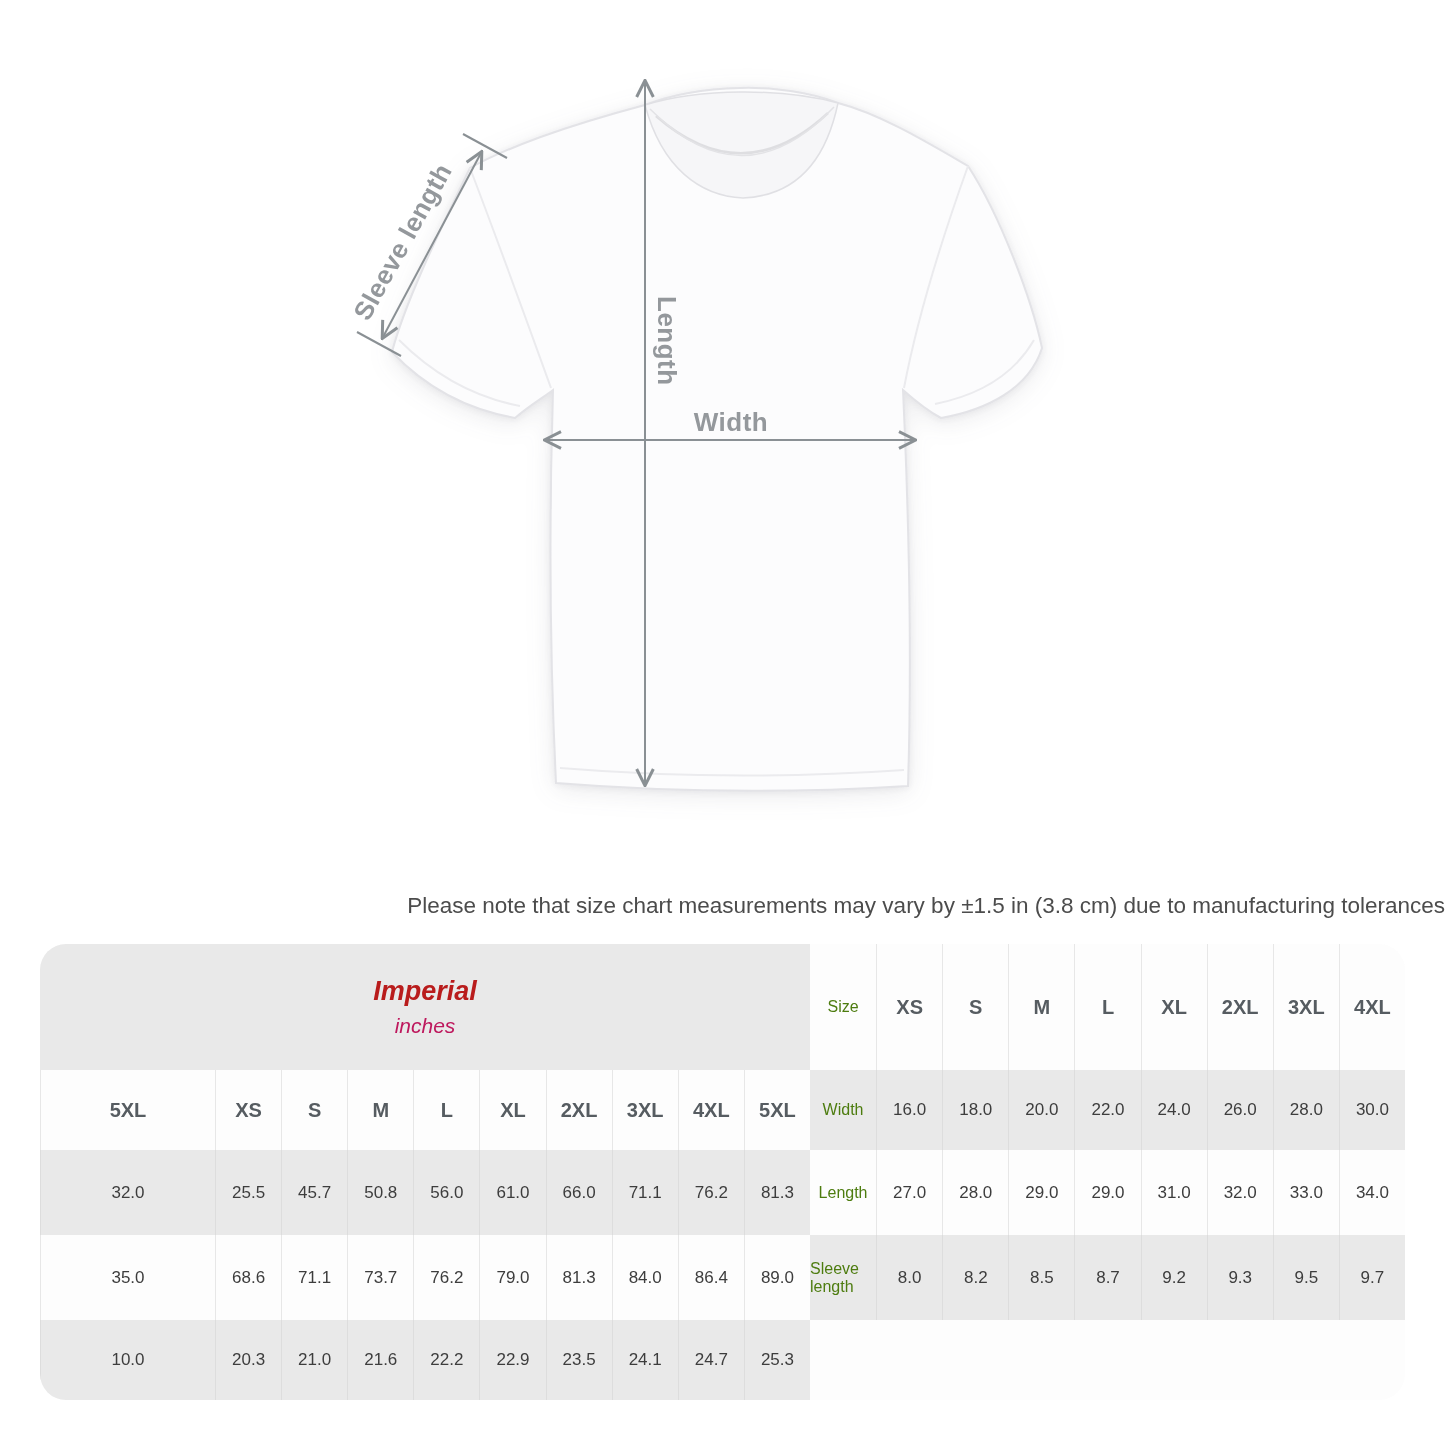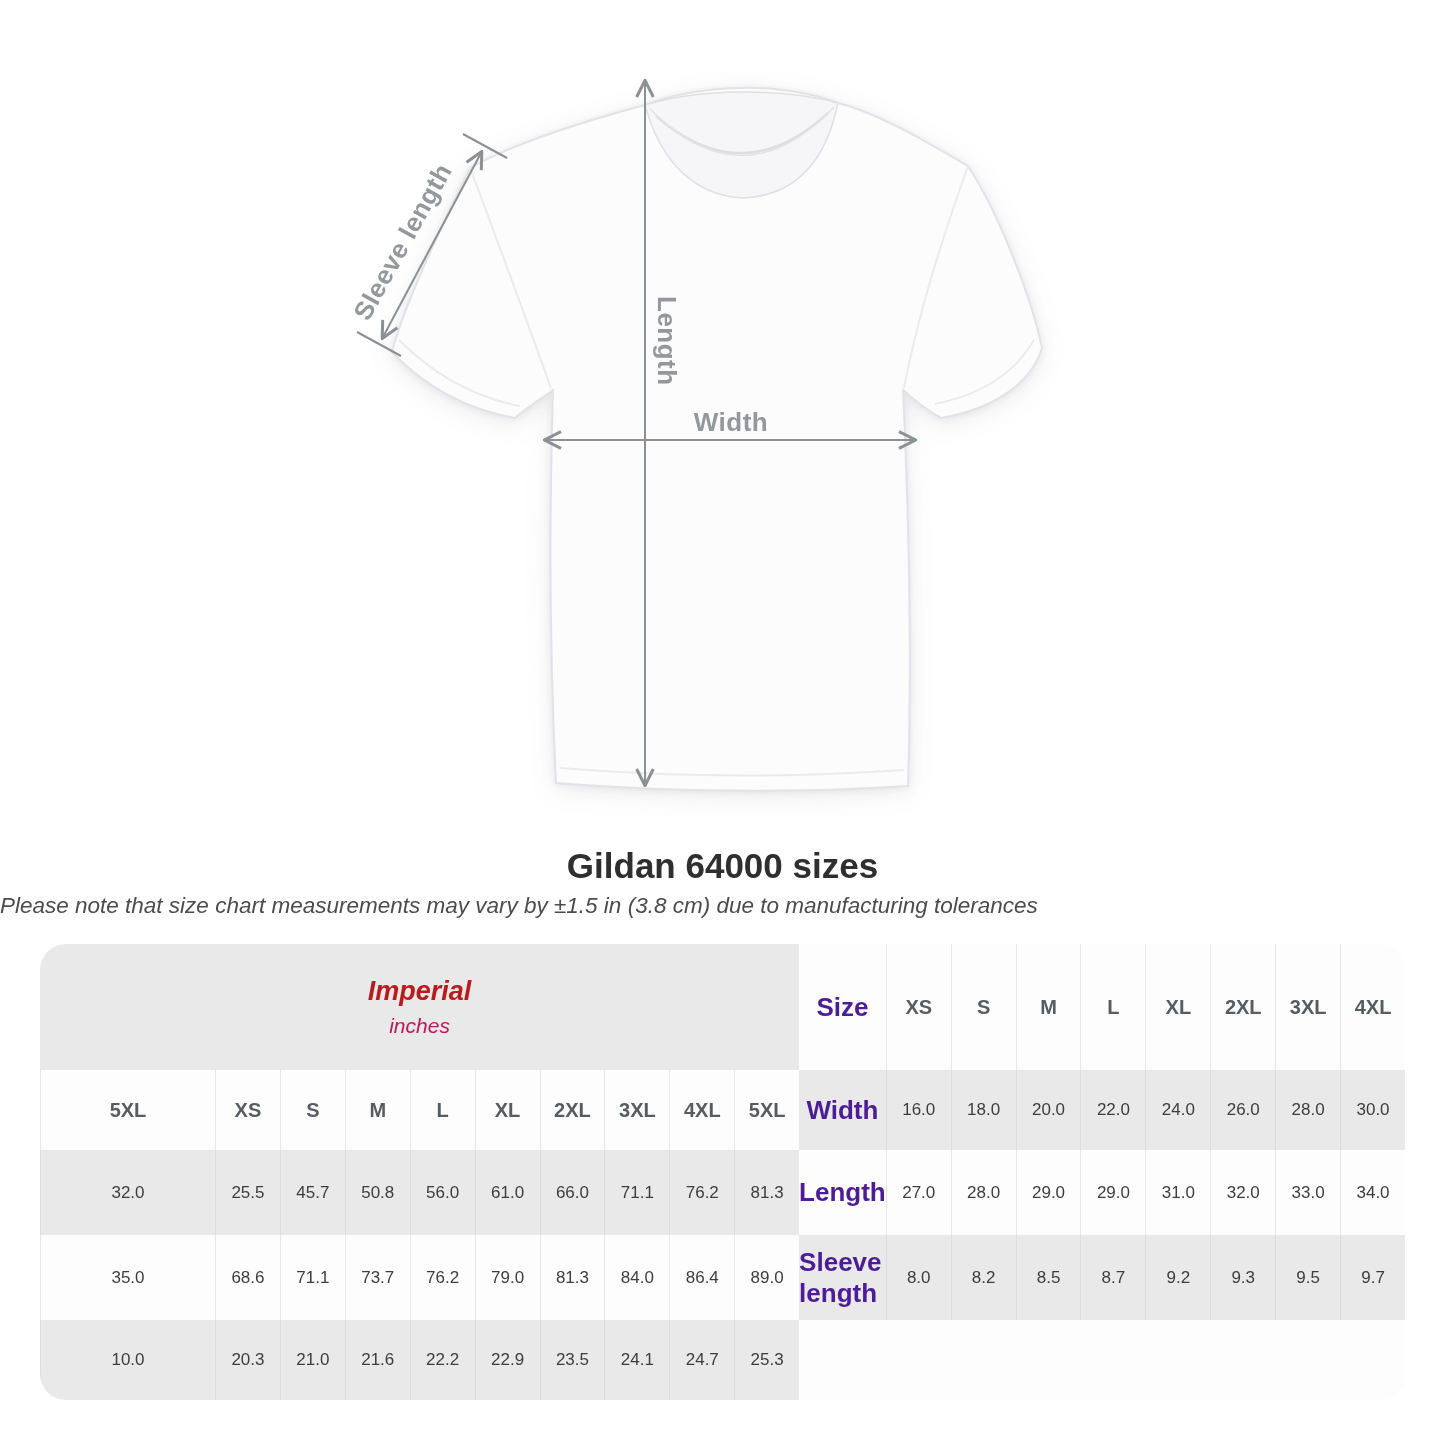--- a/index.html
+++ b/index.html
@@ -16,41 +16,41 @@
   .stitch { fill:none; stroke:#e3e3e6; stroke-width:1.5; }
   .dim { stroke:#8a9094; stroke-width:2; fill:none; }
   .fig-label { position:absolute; color:#94989c; font-weight:700; font-size:26px; letter-spacing:.5px; }
   .lbl-width  { left:731px; top:407px; transform:translateX(-50%); }
   .lbl-length { left:651px; top:296px; writing-mode:vertical-rl; }
   .lbl-sleeve { left:403px; top:242px; transform:translate(-50%,-50%) rotate(-61deg); white-space:nowrap; }
 
   
   .title { position:absolute; top:846px; left:0; width:100%; text-align:center;
            font-size:35px; font-weight:700; color:#2f2f2f; }
-  .subtitle { position:absolute; top:893px; left:0; width:100%; text-align:left;
-              font-style:italic; font-size:22.5px; color:#4c4c4c; }
+  .subtitle { position:absolute; top:893px; left:0; width:100%; text-align:right;
+              font-size:22.5px; color:#4c4c4c; }
 
   
   .size-table { position:absolute; top:944px; left:40px; width:1365px; height:456px;
                 display:grid; grid-template-columns:175px repeat(18, 1fr);
                 grid-template-rows:126px 80px 85px 85px 80px;
                 border-radius:26px; overflow:hidden; background:#fdfdfd; }
   .c { display:flex; align-items:center; justify-content:center; }
   .w { background:#fdfdfd; }
   .g { background:#e9e9e9; }
   .sep  { border-left:1px solid rgba(0,0,0,0.085); }
   .sepg { border-left:1px solid rgba(0,0,0,0.05); }
   .ghead { grid-row:1; background:#e9e9e9; display:flex; flex-direction:column;
            align-items:center; justify-content:center; gap:7px; }
   .head-imperial { grid-column:1 / 11; }
   .head-metric   { grid-column:11 / 20; border-left:1px solid rgba(0,0,0,0.04); }
   .group-name { font-style:italic; font-weight:700; font-size:27px; color:#b91c1c; }
   .group-unit { font-style:italic; font-size:21px; color:#be185d; }
   .size-head { font-weight:700; font-size:20px; color:#565c61;text-align:right; }
-  .row-label { font-weight:700; font-size:26px; color:#4c1d95; }
+  .row-label { font-weight:400; font-size:16px; color:#4d7c0f; }
   .val { font-size:17px; color:#3d3d3d; }
 </style>
 </head>
 <body>
 
 <div class="page">
 
   <div class="figure">
     <svg width="1445" height="832" viewBox="0 0 1445 832">
       <defs>
@@ -93,21 +93,20 @@
       <line class="dim" x1="383" y1="337" x2="481" y2="153" marker-start="url(#ah)" marker-end="url(#ah)"></line>
       <line class="dim" x1="463" y1="134" x2="507" y2="158"></line>
       <line class="dim" x1="357" y1="332" x2="401" y2="356"></line>
     </svg>
 
     <div class="fig-label lbl-sleeve">Sleeve length</div>
     <div class="fig-label lbl-length">Length</div>
     <div class="fig-label lbl-width">Width</div>
   </div>
 
-  <div class="title">Gildan 64000 sizes</div>
   <div class="subtitle">Please note that size chart measurements may vary by ±1.5 in (3.8 cm) due to manufacturing tolerances</div>
 
   <div class="size-table">
 
     <div class="ghead head-imperial">
       <div class="group-name">Imperial</div>
       <div class="group-unit">inches</div>
     </div>
 
     <div class="c w row-label">Size</div>

